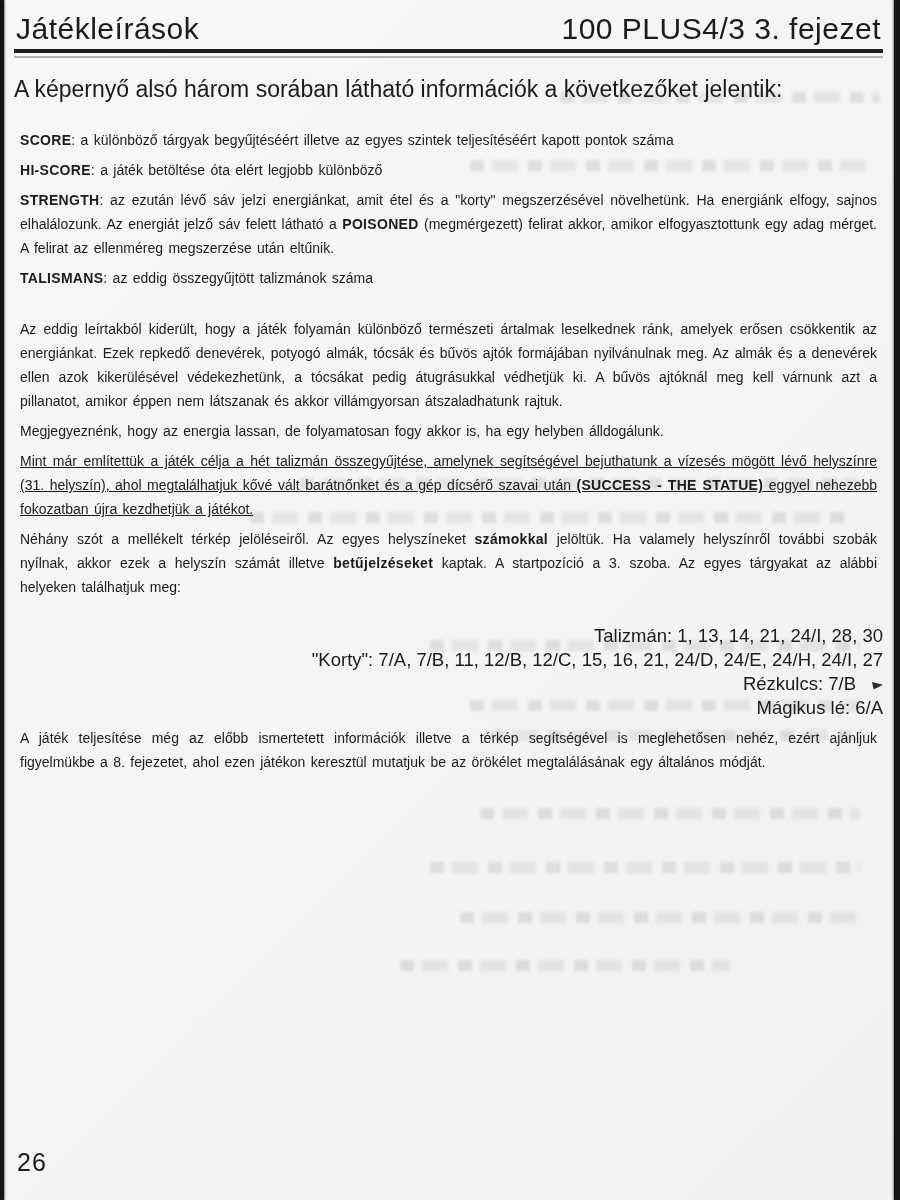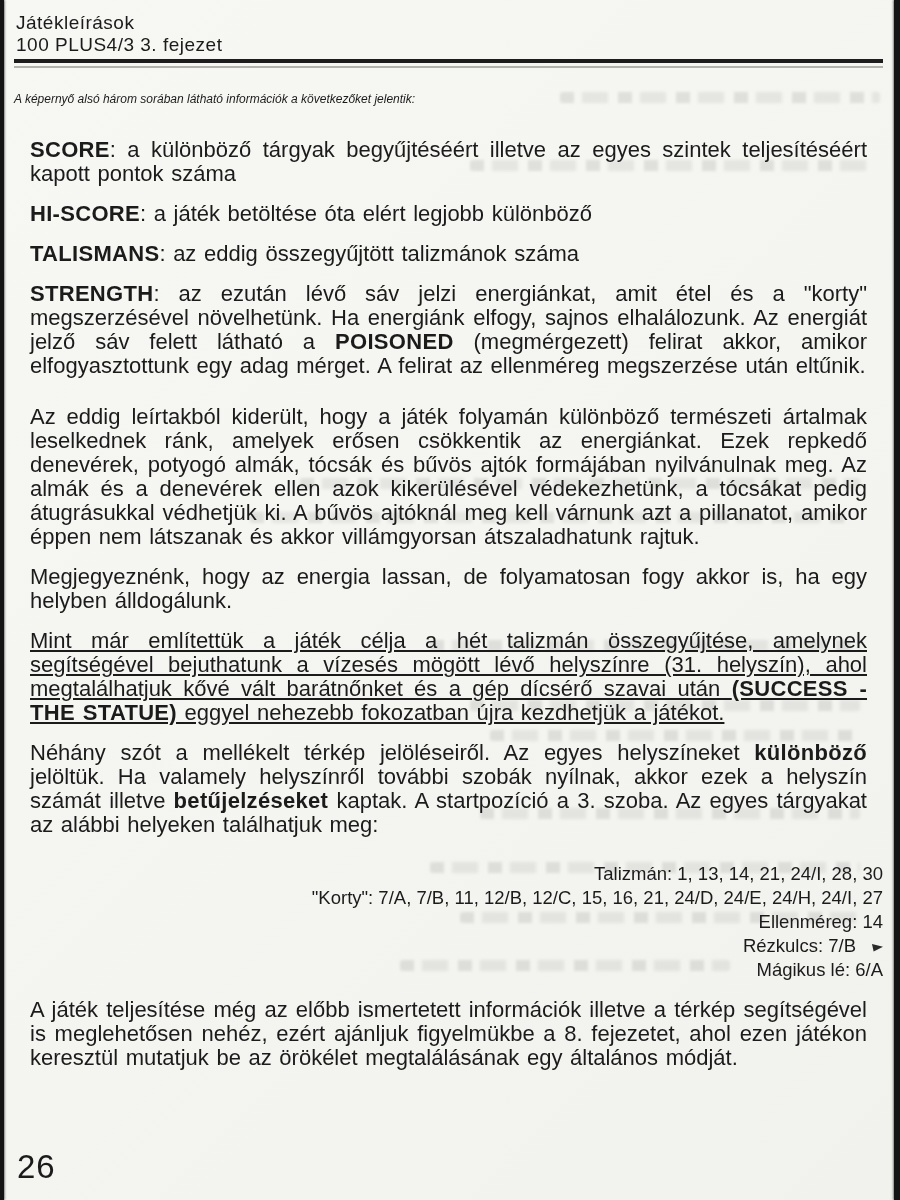--- a/index.html
+++ b/index.html
@@ -25,40 +25,38 @@
 
   .content {
     position: absolute;
     left: 14px; right: 17px; top: 10px;
     z-index: 2;
   }
 
   
   .header-row {
     display: flex;
-    justify-content: flex-start;
+    justify-content: space-between;
     align-items: baseline;
-    font-size: 19px;
+    font-size: 30px;
     letter-spacing: .5px;
     padding: 2px 2px 0 2px;
-    flex-direction: column;
   }
   .rule-thick { height: 4px; background: #1d1d1d; margin-top: 3px; }
   .rule-thin  { height: 2px; background: #b3b3ad; margin-top: 3px; }
 
   
   .intro {
     margin: 19px 0 0 0;
-    font-size: 12px;
+    font-size: 23px;
     line-height: 24px;
-    font-style: italic;
   }
   p.body, .def {
-    margin: 16px;
-    font-size: 22px;
+    margin: 6px;
+    font-size: 14px;
     line-height: 24px;
     text-align: justify;
     word-spacing: 1.5px;
   }
   .defs { margin-top: 27px; }
   .block-hazards { margin-top: 27px; }
   .block-goal    { margin-top: 21px; text-decoration: underline; }
   .block-map     { margin-top: 22px; }
   b { font-weight: 700; letter-spacing: .3px; }
 
@@ -79,21 +77,21 @@
     clip-path: polygon(0 15%, 100% 45%, 15% 100%);
     vertical-align: middle;
     border-radius: 1px;
   }
 
   .closing { margin-top: 25px; }
 
   .page-number {
     position: absolute;
     left: 17px; top: 1148px;
-    font-size: 33px;
+    font-size: 25px;
     letter-spacing: 1px;
     z-index: 2;
   }
 
   
   .smudge {
     position: absolute;
     height: 11px;
     background: repeating-linear-gradient(90deg,
       rgba(90,90,85,.14) 0 14px, rgba(90,90,85,0) 14px 22px,
@@ -130,37 +128,36 @@
       <span>100 PLUS4/3  3. fejezet</span>
     </div>
     <div class="rule-thick"></div>
     <div class="rule-thin"></div>
 
     <p class="intro">A képernyő alsó három sorában látható információk a következőket jelentik:</p>
 
     <section class="defs">
       <p class="def"><b>SCORE</b><span>: a különböző tárgyak begyűjtéséért illetve az egyes szintek teljesítéséért kapott pontok száma</span></p>
       <p class="def"><b>HI-SCORE</b><span>: a játék betöltése óta elért legjobb különböző</span></p>
+      <p class="def"><b>STRENGTH</b><span>: az ezután lévő sáv jelzi energiánkat, amit étel és a "korty" megszerzésével növelhetünk. Ha energiánk elfogy, sajnos elhalálozunk. Az energiát jelző sáv felett látható a </span><b>POISONED</b><span> (megmérgezett) felirat akkor, amikor elfogyasztottunk egy adag mérget. A felirat az ellenméreg megszerzése után eltűnik.</span></p>
       <p class="def"><b>TALISMANS</b><span>: az eddig összegyűjtött talizmánok száma</span></p>
-      <p class="def"><b>STRENGTH</b><span>: az ezután lévő sáv jelzi energiánkat, amit étel és a "korty" megszerzésével növelhetünk. Ha energiánk elfogy, sajnos elhalálozunk. Az energiát jelző sáv felett látható a </span><b>POISONED</b><span> (megmérgezett) felirat akkor, amikor elfogyasztottunk egy adag mérget. A felirat az ellenméreg megszerzése után eltűnik.</span></p>
     </section>
 
     <div class="block-hazards">
       <p class="body">Az eddig leírtakból kiderült, hogy a játék folyamán különböző természeti ártalmak leselkednek ránk, amelyek erősen csökkentik az energiánkat. Ezek repkedő denevérek, potyogó almák, tócsák és bűvös ajtók formájában nyilvánulnak meg. Az almák és a denevérek ellen azok kikerülésével védekezhetünk, a tócsákat pedig átugrásukkal védhetjük ki. A bűvös ajtóknál meg kell várnunk azt a pillanatot, amikor éppen nem látszanak és akkor villámgyorsan átszaladhatunk rajtuk.</p>
       <p class="body">Megjegyeznénk, hogy az energia lassan, de folyamatosan fogy akkor is, ha egy helyben álldogálunk.</p>
     </div>
 
     <p class="body block-goal"><span>Mint már említettük a játék célja a hét talizmán összegyűjtése, amelynek segítségével bejuthatunk a vízesés mögött lévő helyszínre (31. helyszín), ahol megtalálhatjuk kővé vált barátnőnket és a gép dícsérő szavai után </span><b>(SUCCESS - THE STATUE)</b><span> eggyel nehezebb fokozatban újra kezdhetjük a játékot.</span></p>
 
-    <p class="body block-map"><span>Néhány szót a mellékelt térkép jelöléseiről. Az egyes helyszíneket </span><b>különböző</b><span> jelöltük. Ha valamely helyszínről további szobák nyílnak, akkor ezek a helyszín számát illetve </span><b>betűjelzéseket</b><span> kaptak. A startpozíció a 3. szoba. Az egyes tárgyakat az alábbi helyeken találhatjuk meg:</span></p>
+    <p class="body block-map"><span>Néhány szót a mellékelt térkép jelöléseiről. Az egyes helyszíneket </span><b>számokkal</b><span> jelöltük. Ha valamely helyszínről további szobák nyílnak, akkor ezek a helyszín számát illetve </span><b>betűjelzéseket</b><span> kaptak. A startpozíció a 3. szoba. Az egyes tárgyakat az alábbi helyeken találhatjuk meg:</span></p>
 
     <ul class="items">
       <li>Talizmán: 1, 13, 14, 21, 24/I, 28, 30</li>
       <li>"Korty": 7/A, 7/B, 11, 12/B, 12/C, 15, 16, 21, 24/D, 24/E, 24/H, 24/I, 27</li>
-      <li>Ellenméreg: 14</li>
       <li><span>Rézkulcs: 7/B</span><span class="ink-mark"></span></li>
       <li>Mágikus lé: 6/A</li>
     </ul>
 
     <p class="body closing">A játék teljesítése még az előbb ismertetett információk illetve a térkép segítségével is meglehetősen nehéz, ezért ajánljuk figyelmükbe a 8. fejezetet, ahol ezen játékon keresztül mutatjuk be az örökélet megtalálásának egy általános módját.</p>
 
   </div>
 
   <div class="page-number">26</div>
 </div>

